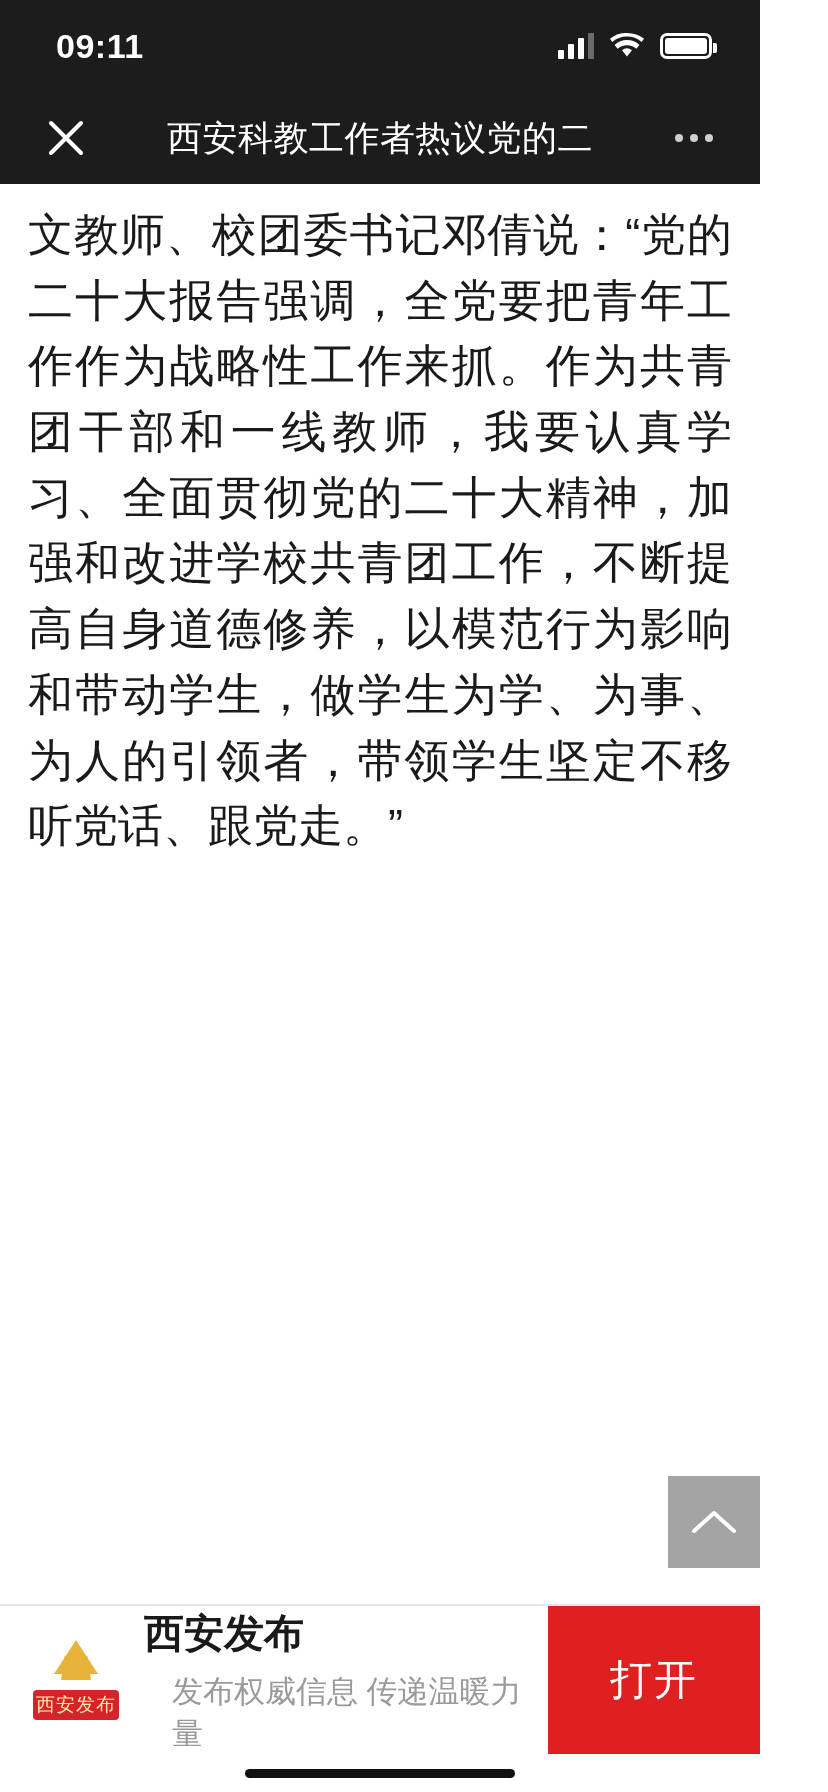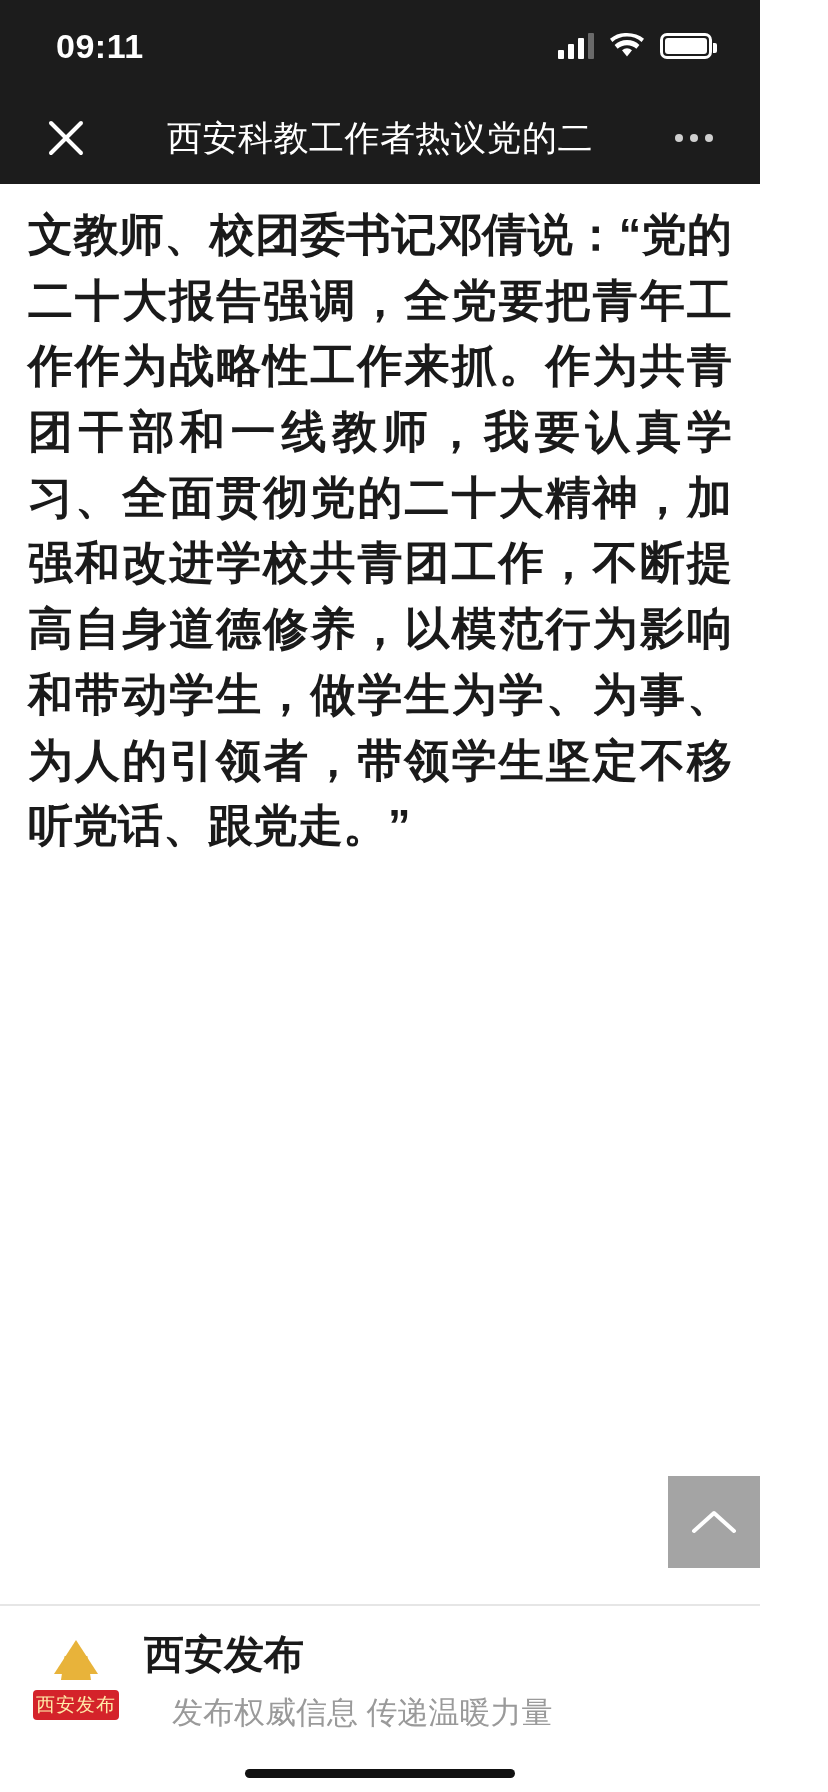--- a/index.html
+++ b/index.html
@@ -121,21 +121,20 @@
     background: #cfcfcf;
   }
 
   
   .content {
     flex: 1 1 auto;
     background: #ffffff;
     padding: 18px 28px 0 28px;
     position: relative;
     overflow: hidden;
-    font-weight: bold;
   }
   .para {
     font-size: 45px;
     line-height: 1.46;
     color: #1a1a1a;
     text-align: justify;
     text-justify: inter-ideograph;
     letter-spacing: 0px;
     font-family: "Liberation Sans", "DejaVu Sans", sans-serif;
   }
@@ -314,19 +313,20 @@
       <div class="app-logo">
         <span class="tower"></span>
         <span class="tower2"></span>
         <span class="band">西安发布</span>
       </div>
       <div class="app-texts">
         <div class="app-name">西安发布</div>
         <div class="app-desc">发布权威信息 传递温暖力量</div>
       </div>
     </div>
+    <div class="app-open">打开</div>
   </div>
 
   <div class="home-area">
     <div class="home-bar"></div>
   </div>
 
 </div>
 
 </body></html>

